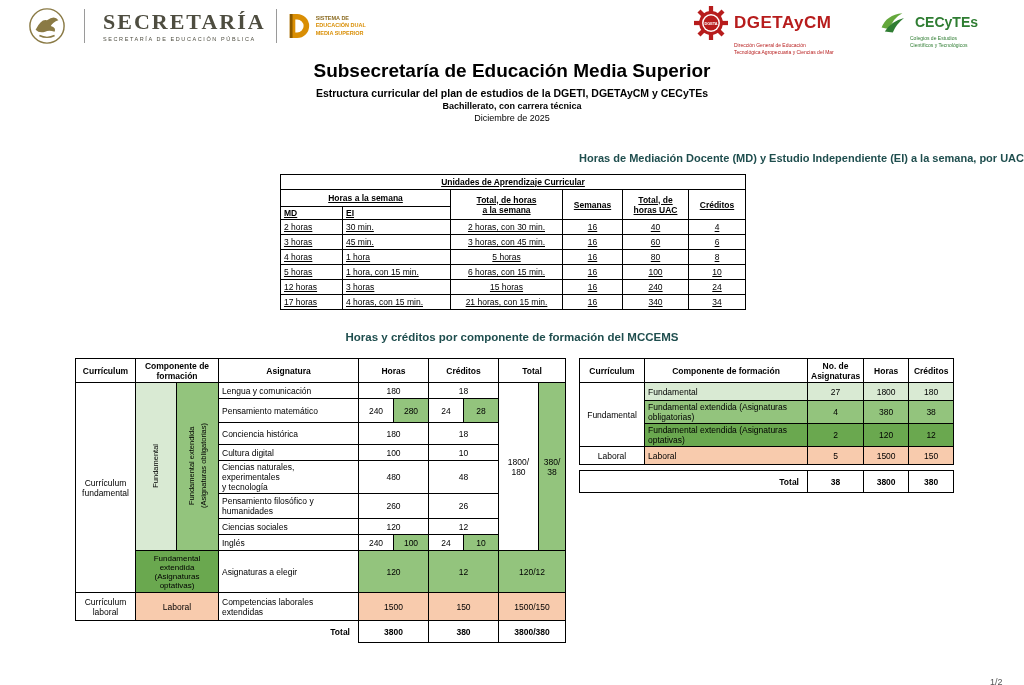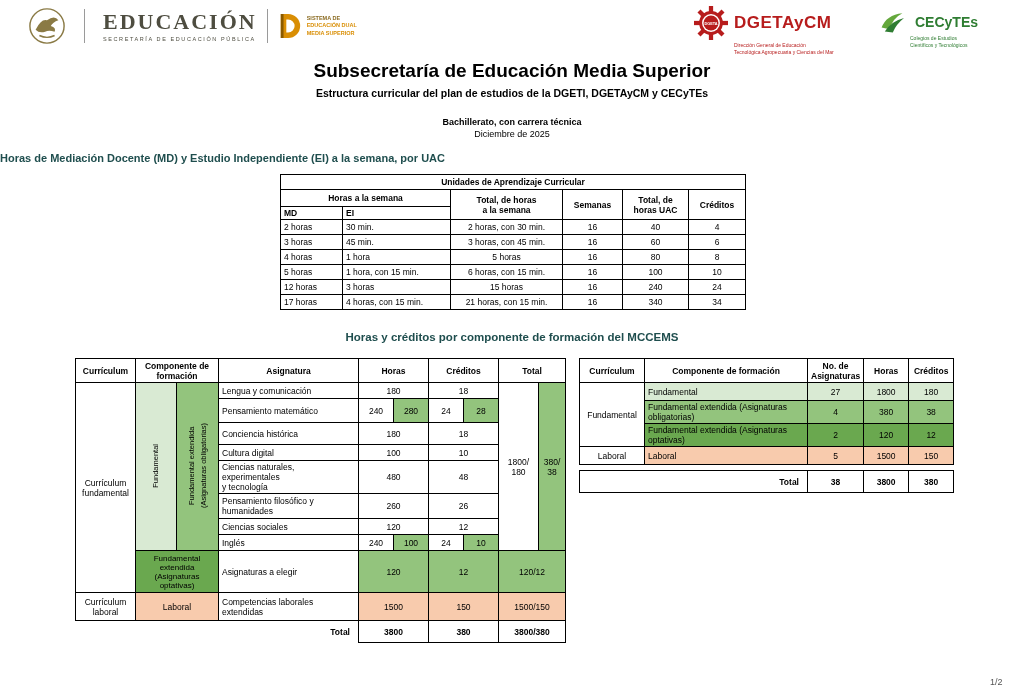--- a/index.html
+++ b/index.html
@@ -27,63 +27,63 @@
   .dget-cap  { color:#b71c1c; font-size:5px; line-height:1.3; margin-top:2px; margin-left:40px; }
   .cecy { left:878px; top:10px; width:130px; }
   .cecy-row { display:flex; align-items:center; gap:9px; }
   .cecy-name { color:#2f7d32; font-weight:bold; font-size:14px; }
   .cecy-cap  { color:#2f7d32; font-size:5px; line-height:1.3; margin-top:1px; margin-left:32px; }
 
   
   .titles { top:60px; left:0; width:100%; text-align:center; line-height:1.15; }
   .t-main { font-size:19px; font-weight:bold; margin-bottom:5px; }
   .t-b    { font-size:10.5px; font-weight:bold; margin-bottom:1px; }
-  .t-sb   { font-size:9px; font-weight:bold; margin-top:18px; }
+  .t-sb   { font-size:9px; font-weight:bold; margin-top:2px; }
   .t-n    { font-size:9px; margin-top:2px; }
   .sec-title { width:100%; text-align:center; font-size:11.5px; font-weight:bold; color:#1f4e4e; }
 
   
   table { border-collapse:collapse; table-layout:fixed; }
   th,td { border:1px solid #000; font-size:8.5px; padding:1px 3px;
           vertical-align:middle; text-align:center; overflow:hidden; }
   th { font-weight:bold; }
   .left   { text-align:left; }
   .right  { text-align:right; }
   .bold   { font-weight:bold; }
   .pre    { white-space:pre-line;margin-left:12px; }
   .noborder { border:none; }
   .bg-lgreen { background:#d9ead3; }
   .bg-mgreen { background:#93c47d; }
   .bg-dgreen { background:#6aa84f; }
   .bg-peach  { background:#f8cbad; }
   .vtext { writing-mode:vertical-rl; transform:rotate(180deg); display:inline-block;
            white-space:pre-line; font-size:7.5px; line-height:1.6; }
 
-  .uac-wrap  { top:174px; left:280px; }
-  .uac-title { top:152px; left:0; width:100%; text-align:left;
+  .uac-wrap  { top:174px; left:280px;text-decoration:underline; }
+  .uac-title { top:152px; left:0; width:100%; text-align:right;
                font-size:11px; font-weight:bold; color:#1f4e4e; }
   .sec2      { top:331px; }
   .ltab-wrap { top:358px; left:75px; }
   .rtab-wrap { top:358px; left:579px; }
 
   .pagenum { top:677px; left:990px; font-size:9px; color:#555; }
 </style>
 </head>
 <body>
 
 <div class="abs hdr">
   <div class="sep-lockup">
     <svg width="38" height="38" viewBox="0 0 40 40">
       <circle cx="20" cy="20" r="18" fill="none" stroke="#8a7a45" stroke-width="1.5"></circle>
       <path d="M8 24 Q14 12 20 14 Q28 8 32 14 Q26 16 24 20 Q30 22 28 26 Q22 24 18 26 Q12 28 8 24 Z" fill="#8a7a45"></path>
       <path d="M12 30 Q20 34 28 30" fill="none" stroke="#8a7a45" stroke-width="1.5"></path>
     </svg>
     <div class="hdr-divider"></div>
     <div>
-      <div class="sep-wordmark">EDUCACIÓN</div>
+      <div class="sep-wordmark">SECRETARÍA</div>
       <div class="sep-tagline">SECRETARÍA DE EDUCACIÓN PÚBLICA</div>
     </div>
   </div>
   <div class="hdr-divider"></div>
   <div class="dual">
     <svg width="24" height="28" viewBox="0 0 26 30">
       <path d="M3 2 h8 a13 13 0 0 1 0 26 h-8 z M9 8 v14 h2 a7 7 0 0 0 0-14 z" fill="#d98e04" fill-rule="evenodd"></path>
       <rect x="3" y="2" width="3" height="26" fill="#8a5a00"></rect>
     </svg>
     <div class="dual-lines">

